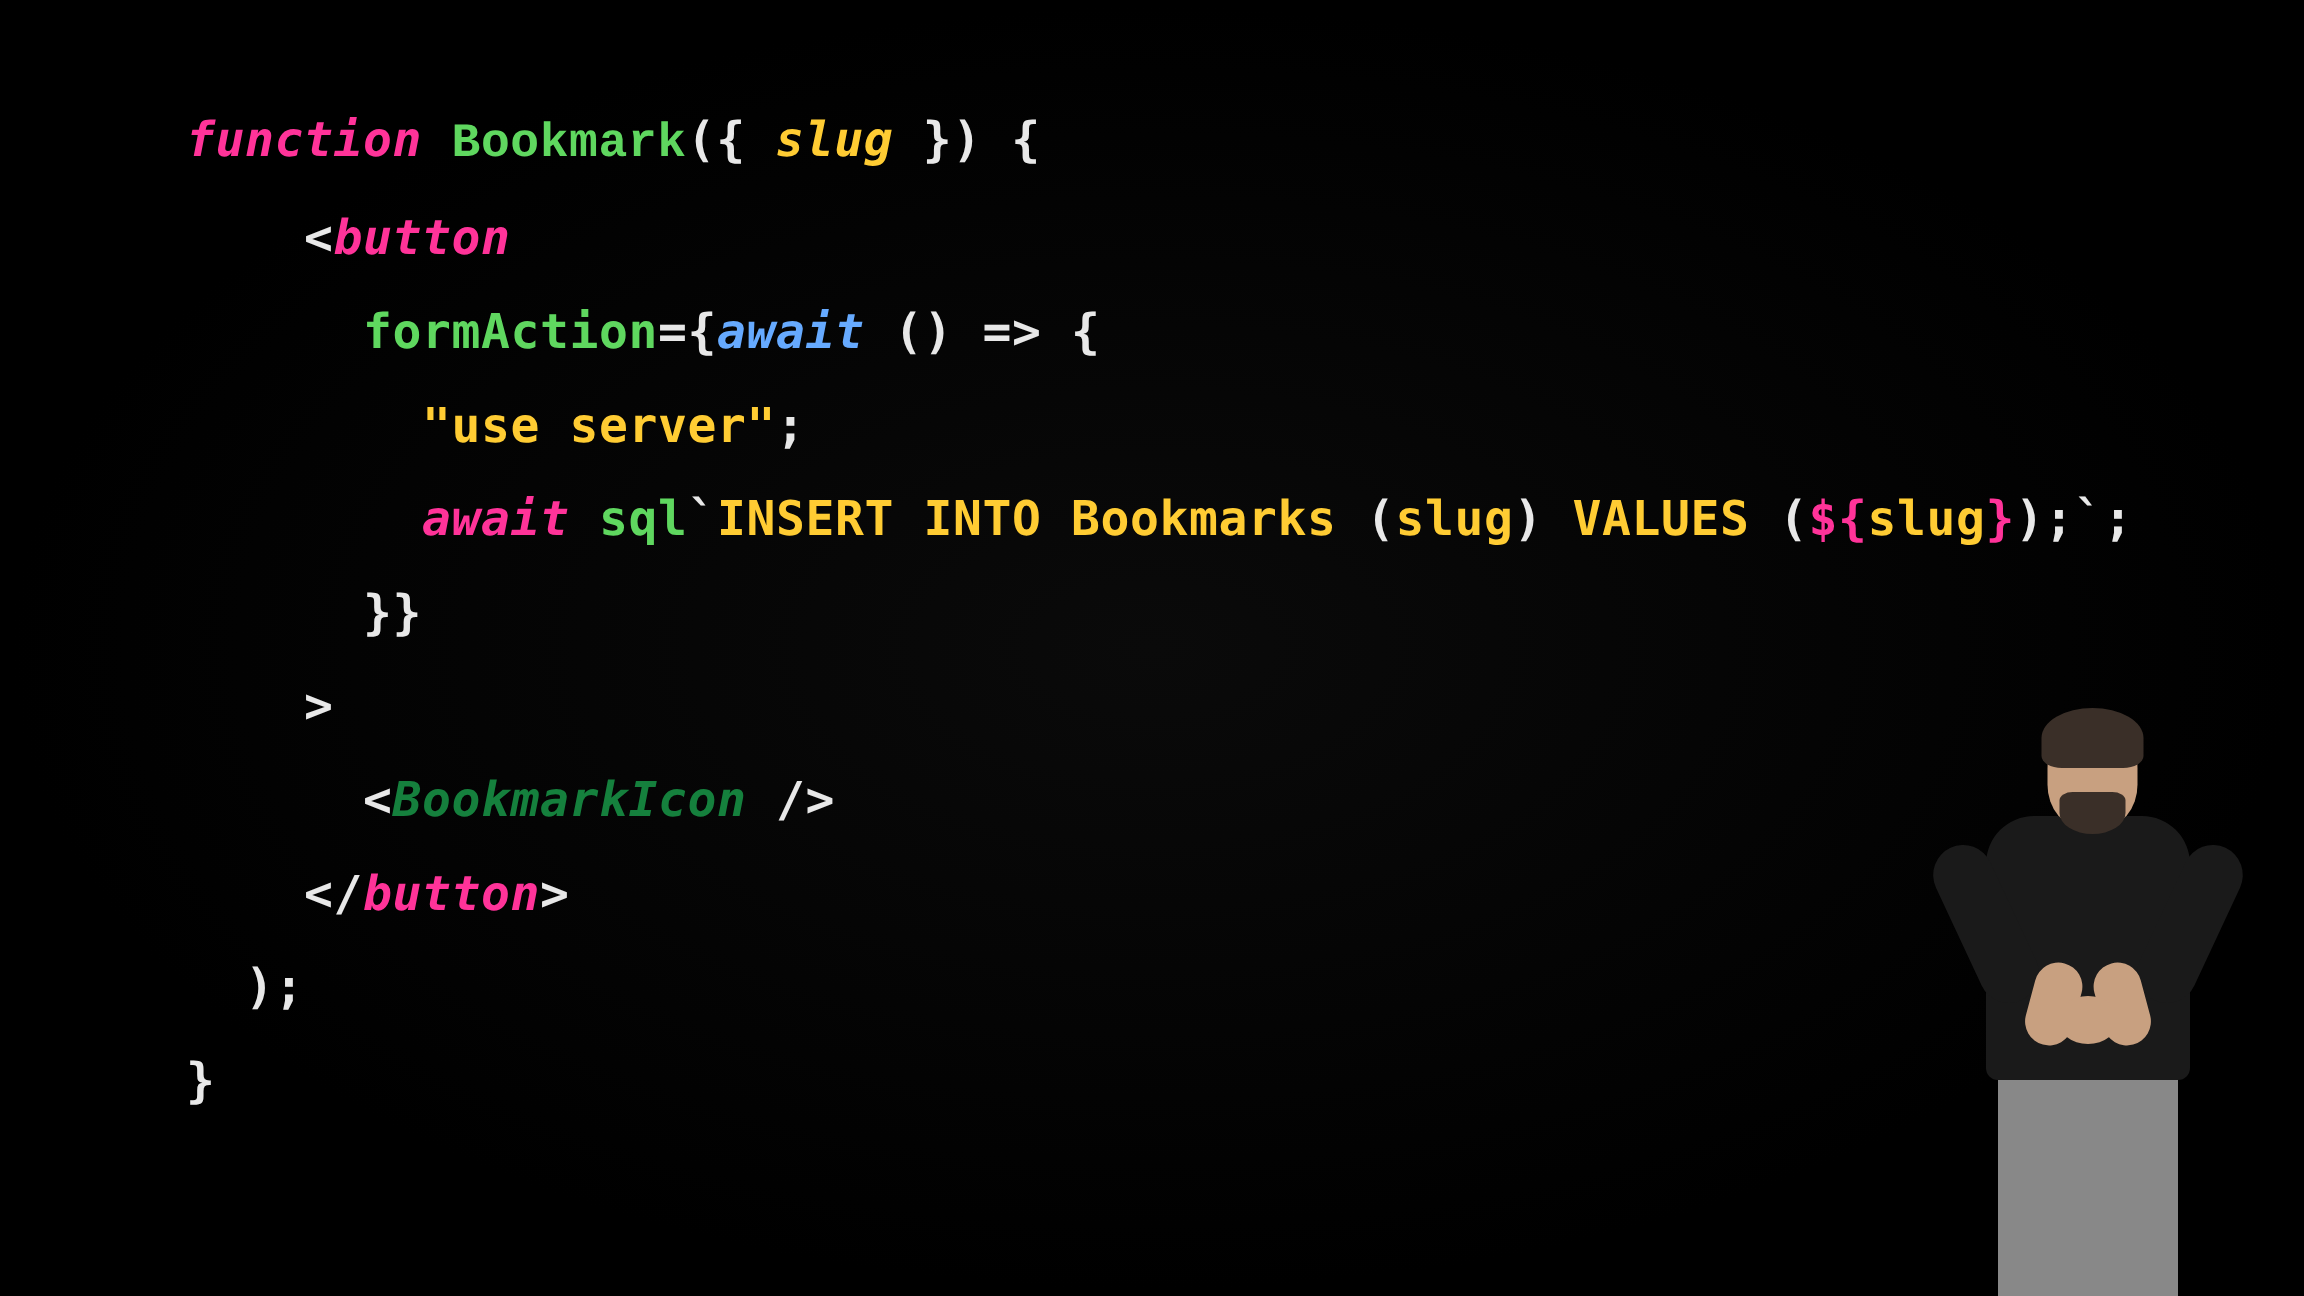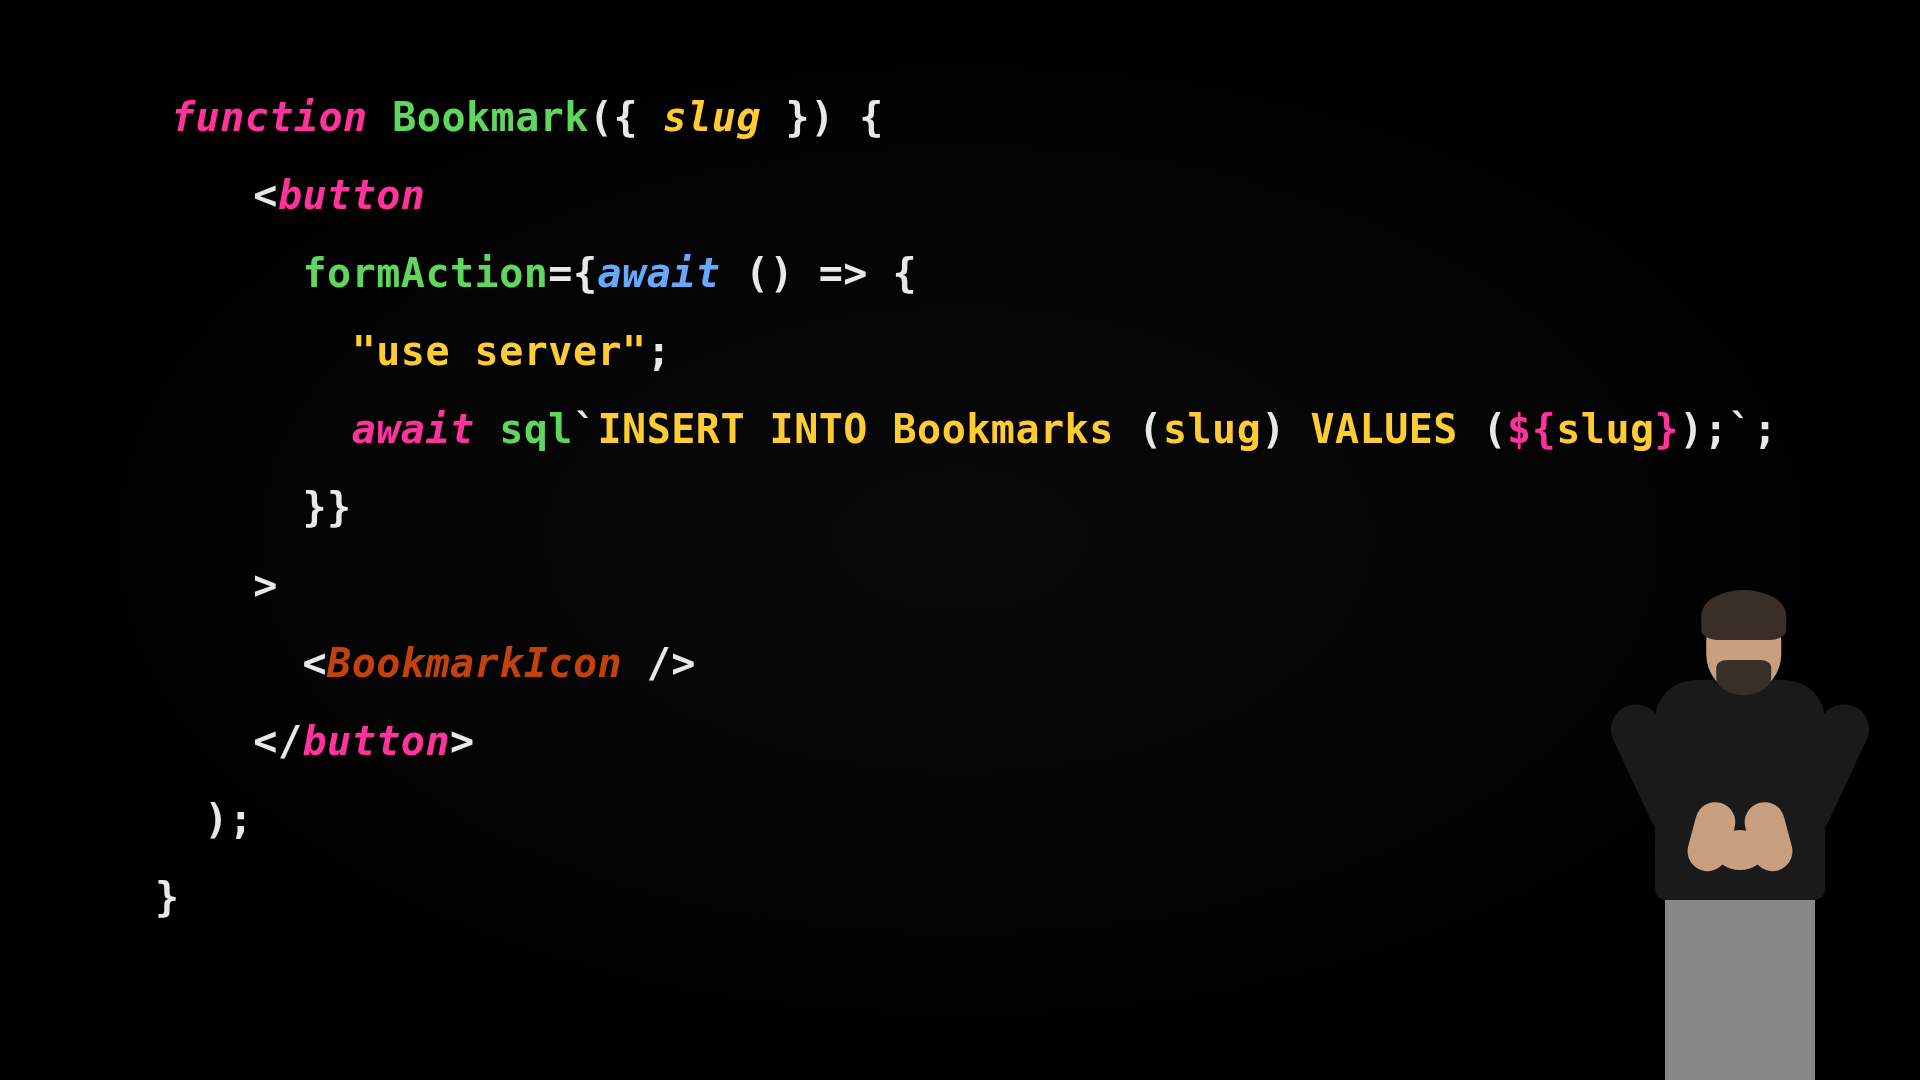--- a/index.html
+++ b/index.html
@@ -14,35 +14,35 @@
     .code-container {
       position: absolute;
       top: 78px;
       left: 155px;
       font-size: 40px;
       line-height: 1.95;
       font-weight: 600;
       letter-spacing: 0.5px;
     }
     .line { white-space: pre; }
-    .t-keyword { color: #ff3399; font-style: italic; margin-left: 16px; }
-    .t-funcname { color: #5fd75f; }
+    .t-keyword { color: #ff3399; font-style: italic; }
+    .t-funcname { color: #5fd75f; font-family: Liberation Mono, monospace; }
     .t-param { color: #ffcc33; font-style: italic; }
     .t-punct { color: #e8e8e8; }
     .t-return { color: #ff3399; font-style: italic; }
     .t-tagbracket { color: #e8e8e8; }
     .t-tag { color: #ff3399; font-style: italic; }
     .t-attr { color: #5fd75f; }
     .t-async { color: #66aaff; font-style: italic; }
     .t-string { color: #ffcc33; }
     .t-await { color: #ff3399; font-style: italic; }
     .t-ident { color: #5fd75f; text-align: center; }
     .t-sql { color: #ffcc33; text-align: center; }
     .t-sqlpunct { color: #e8e8e8; }
-    .t-component { color: #c2410c; font-style: italic; margin-top: 24px; }
+    .t-component { color: #15803d; font-style: italic; margin-top: 24px; }
     .t-template { color: #e8e8e8; }
     .t-interp { color: #ff3399; }
     .t-interpvar { color: #ffcc33; }
 
     .speaker {
       position: absolute;
       right: 60px;
       bottom: 0;
       width: 240px;
       height: 480px;

